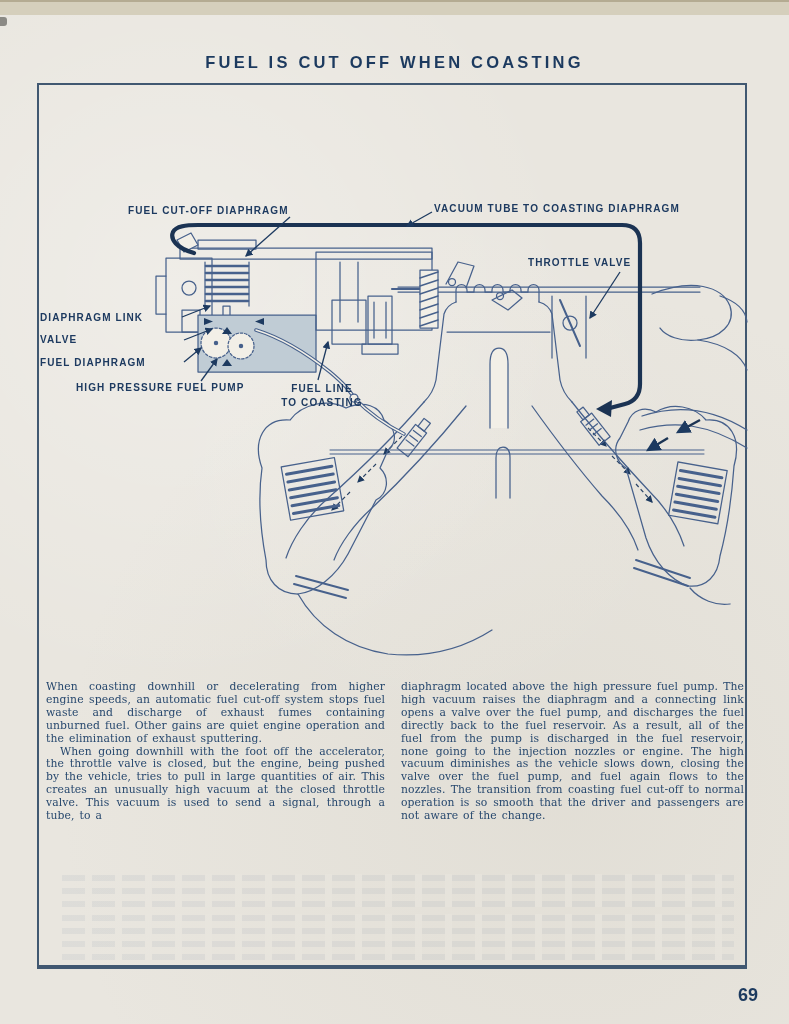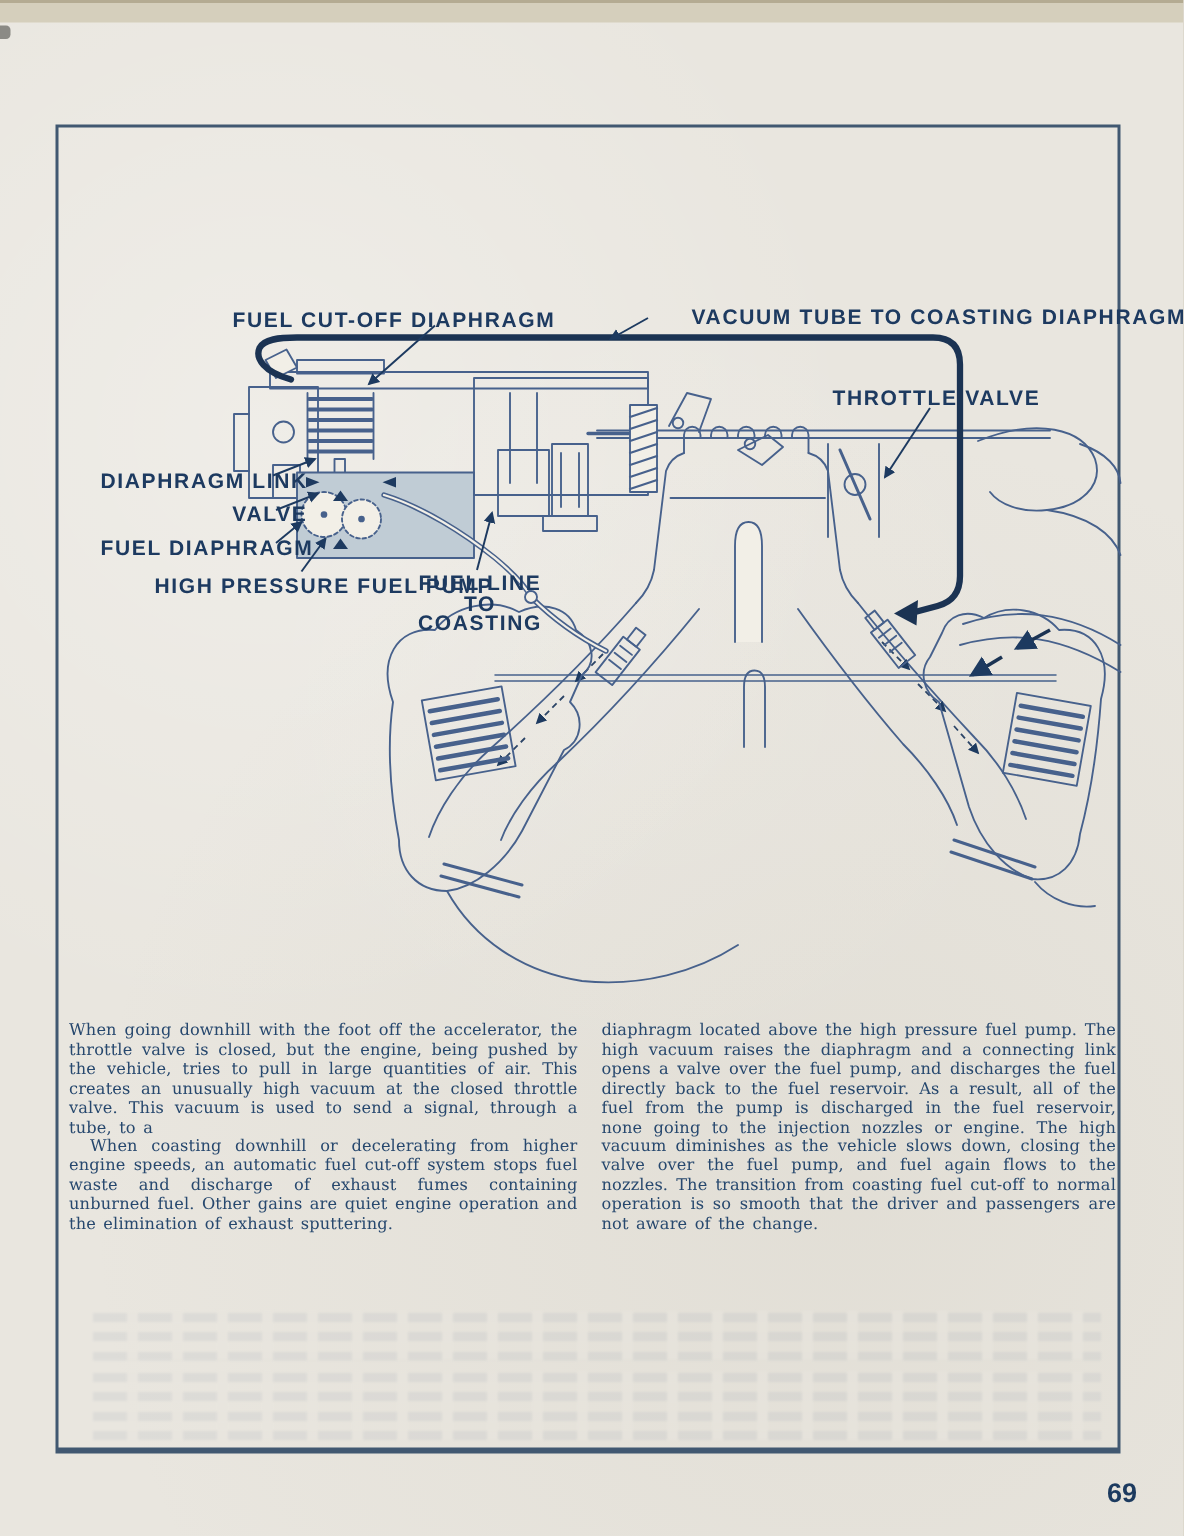--- a/index.html
+++ b/index.html
@@ -18,24 +18,24 @@
   .title{
     position:absolute;left:0;right:0;top:53px;margin:0;text-align:center;
     font-size:16.5px;font-weight:bold;letter-spacing:3.2px;color:#1c3a5f;
   }
   .frame{
     position:absolute;left:37px;top:83px;width:710px;height:886px;box-sizing:border-box;
     border:2px solid #415871;border-bottom-width:4px;
   }
   .art{position:absolute;left:0;top:0;width:789px;height:1024px;pointer-events:none;}
   .lbl{
-    position:absolute;font-size:14px;font-weight:bold;letter-spacing:1.1px;
-    color:#1d3a60;white-space:nowrap;margin-left:27px;
-  }
-  .lbl.ra{text-align:right;}
+    position:absolute;font-size:10px;font-weight:bold;letter-spacing:1.1px;
+    color:#1d3a60;white-space:nowrap;
+  }
+  .lbl.ra{text-align:left;}
   .lbl.ctr{text-align:center;white-space:normal;line-height:13.5px;}
   .lbl.ctr span{display:block;}
   .col{
     position:absolute;top:681px;color:#27486e;
     font-family:"DejaVu Serif",serif;font-size:10.8px;line-height:12.9px;
     text-align:justify;word-spacing:1.4px;letter-spacing:.1px;
   }
   .col p{margin:0;}
   .col p + p{text-indent:14px;}
   .col-left{left:46px;width:339px;}
@@ -51,20 +51,21 @@
   .pageno{position:absolute;top:985px;right:31px;font-size:18px;font-weight:bold;color:#1c3a5f;}
 </style>
 </head>
 <body>
 
 <div class="page">
 
   <div class="scan-strip"></div>
   <div class="smudge"></div>
 
+  <h1 class="title">FUEL IS CUT OFF WHEN COASTING</h1>
 
   <div class="frame"></div>
 
   <svg class="art" viewBox="0 0 789 1024" xmlns="http://www.w3.org/2000/svg">
     <defs>
       <marker id="arr" markerWidth="7" markerHeight="7" refX="5" refY="3" orient="auto">
         <path d="M0 0 L6 3 L0 6 Z" fill="#1d3a60"></path>
       </marker>
     </defs>
 
@@ -197,28 +198,28 @@
     </g>
   </svg>
 
   <div class="lbl" style="left:128px;top:205px;">FUEL CUT-OFF DIAPHRAGM</div>
   <div class="lbl" style="left:434px;top:203px;">VACUUM TUBE TO COASTING DIAPHRAGM</div>
   <div class="lbl" style="left:528px;top:257px;">THROTTLE VALVE</div>
   <div class="lbl ra" style="left:40px;top:312px;width:138px;">DIAPHRAGM LINK</div>
   <div class="lbl ra" style="left:40px;top:334px;width:138px;">VALVE</div>
   <div class="lbl ra" style="left:40px;top:357px;width:138px;">FUEL DIAPHRAGM</div>
   <div class="lbl" style="left:76px;top:382px;">HIGH PRESSURE FUEL PUMP</div>
-  <div class="lbl ctr" style="left:240px;top:382px;width:106px;">
+  <div class="lbl ctr" style="left:269px;top:382px;width:106px;">
     <span>FUEL LINE</span>
     <span>TO COASTING</span>
   </div>
 
   <div class="col col-left">
+    <p>When coasting downhill or decelerating from higher engine speeds, an automatic fuel cut-off system stops fuel waste and discharge of exhaust fumes containing unburned fuel.  Other gains are quiet engine operation and the elimination of exhaust sputtering.</p>
     <p>When going downhill with the foot off the accelerator, the throttle valve is closed, but the engine, being pushed by the vehicle, tries to pull in large quantities of air.  This creates an unusually high vacuum at the closed throttle valve.  This vacuum is used to send a signal, through a tube, to a</p>
-    <p>When coasting downhill or decelerating from higher engine speeds, an automatic fuel cut-off system stops fuel waste and discharge of exhaust fumes containing unburned fuel.  Other gains are quiet engine operation and the elimination of exhaust sputtering.</p>
   </div>
   <div class="col col-right">
     <p>diaphragm located above the high pressure fuel pump.  The high vacuum raises the diaphragm and a connecting link opens a valve over the fuel pump, and discharges the fuel directly back to the fuel reservoir.  As a result, all of the fuel from the pump is discharged in the fuel reservoir, none going to the injection nozzles or engine.  The high vacuum diminishes as the vehicle slows down, closing the valve over the fuel pump, and fuel again flows to the nozzles.  The transition from coasting fuel cut-off to normal operation is so smooth that the driver and passengers are not aware of the change.</p>
   </div>
 
   <div class="ghost g1"></div>
   <div class="ghost g2"></div>
 
   <div class="pageno">69</div>
 

